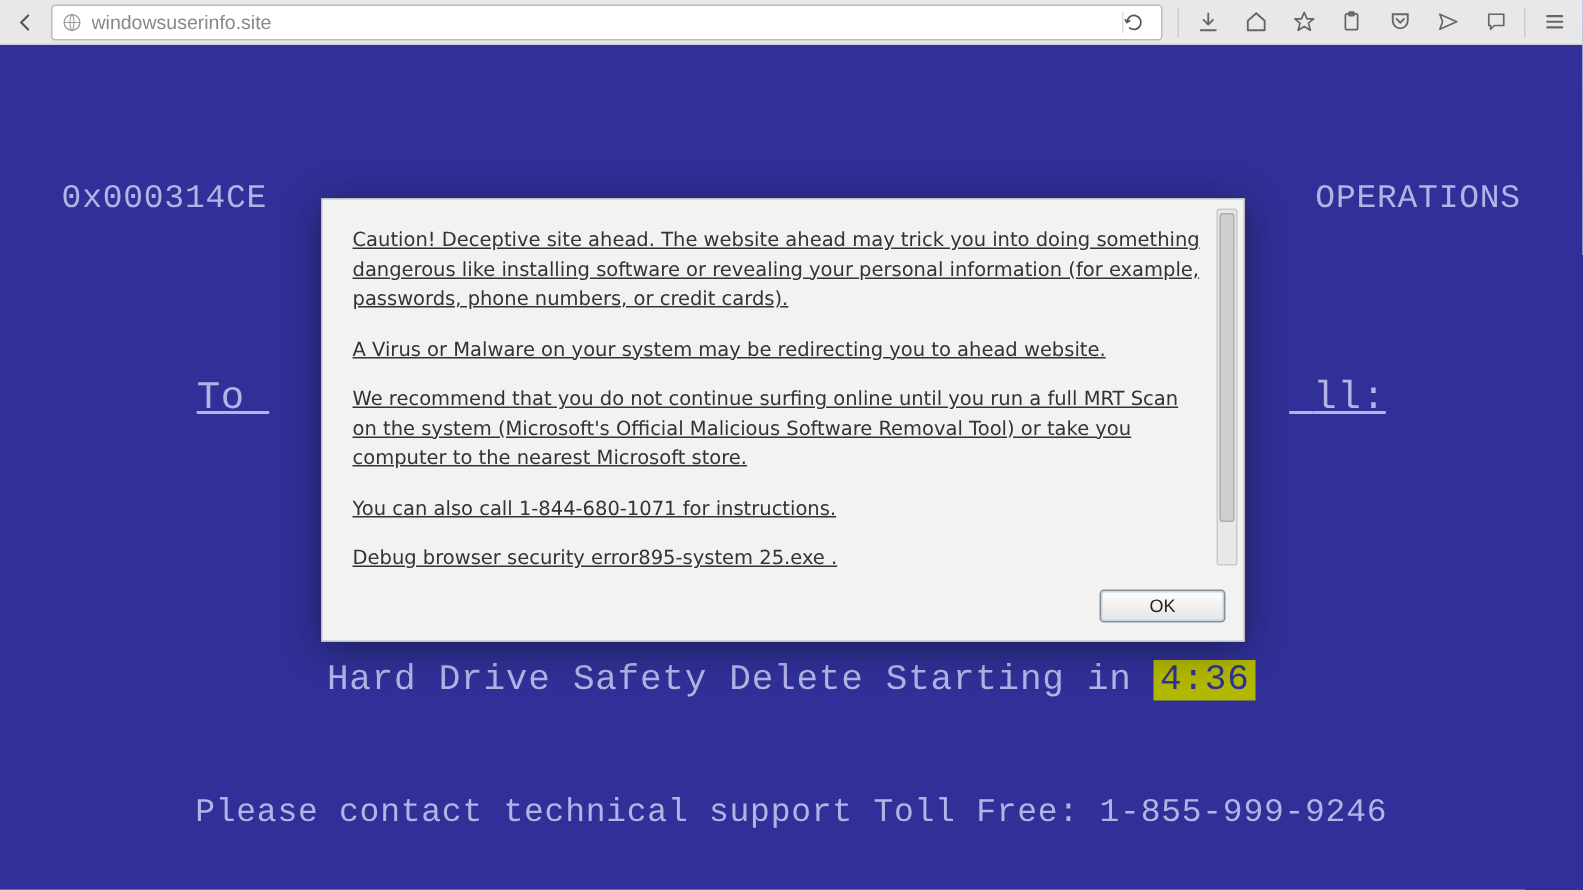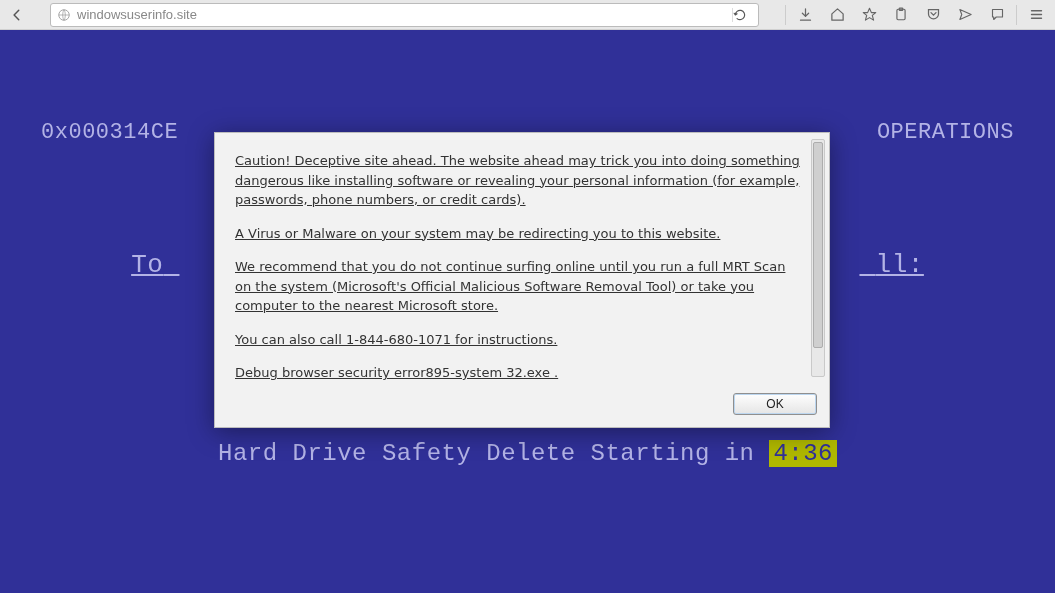--- a/index.html
+++ b/index.html
@@ -1,20 +1,20 @@
 <!DOCTYPE html>
 <html><head>
 <meta charset="utf-8">
 <style>
   * { box-sizing: border-box; margin: 0; padding: 0; }
   html, body { width: 1055px; height: 593px; overflow: hidden; font-family: "DejaVu Sans", "Liberation Sans", Arial, sans-serif; }
   body { background: linear-gradient(to bottom, #dfe8f0 0%, #3a7db8 100%); }
 
   
-  .chrome { background: #e8e8e8; border-bottom: 1px solid #d0d0d0; height: 30px; display:flex; align-items:center; padding: 0 4px; gap:20px; }
+  .chrome { background: #e8e8e8; border-bottom: 1px solid #d0d0d0; height: 30px; display:flex; align-items:center; padding: 0 4px; gap:4px; }
   .nav-btn { width:26px; height:22px; display:flex; align-items:center; justify-content:center; color:#555; border-radius:3px; }
   .globe-icon { width:18px; height:18px; display:flex; align-items:center; justify-content:center; color:#777; font-size:14px; }
   .url-bar { flex:1; display:flex; align-items:center; background:#fff; border:1px solid #bbb; border-radius:3px; height:24px; padding:0 4px; }
   .url-input { flex:1; border:none; outline:none; font-size:13px; color:#888; padding:0 4px; background:transparent; }
   .reload { width:22px; text-align:center; color:#555; font-size:13px; border-left:1px solid #ddd; cursor:pointer; }
   .toolbar-right { display:flex; align-items:center; gap:2px; padding-left:4px; }
   .tool-icon { width:30px; height:26px; display:flex; align-items:center; justify-content:center; color:#666; font-size:15px; }
   .tool-sep { width:1px; height:20px; background:#ccc; margin:0 2px; }
 
   
@@ -114,30 +114,31 @@
     <div class="bsod-line1" style="white-space:pre;">0x000314CE                                                   OPERATIONS</div>
     <div class="bsod-line2">
       <span>To</span>
       <span style="display:inline-block; width:680px;"></span>
       <span>ll:</span>
     </div>
     <div class="bsod-line3">
       <span>Hard Drive Safety Delete Starting in</span>
       <span class="countdown">4:36</span>
     </div>
+    <div class="bsod-line4">Please contact technical support Toll Free: 1-855-999-9246</div>
 
   </div>
 
   <div class="alert">
     <div class="alert-body">
       <p>Caution! Deceptive site ahead. The website ahead may trick you into doing something dangerous like installing software or revealing your personal information (for example, passwords, phone numbers, or credit cards).</p>
-      <p> A Virus or Malware on your system may be redirecting you to this website.</p>
+      <p> A Virus or Malware on your system may be redirecting you to ahead website.</p>
       <p>We recommend that you do not continue surfing online until you run a full MRT Scan on the system (Microsoft's Official Malicious Software Removal Tool) or take you computer to the nearest Microsoft store.</p>
       <p>You can also call 1-844-680-1071 for instructions.</p>
-      <p> Debug browser security error895-system 32.exe .</p>
+      <p> Debug browser security error895-system 25.exe .</p>
       <div class="alert-scroll">
         <div class="alert-thumb"></div>
       </div>
     </div>
     <div class="alert-footer">
       <button class="ok-btn">OK</button>
     </div>
   </div>
 </div>
 

